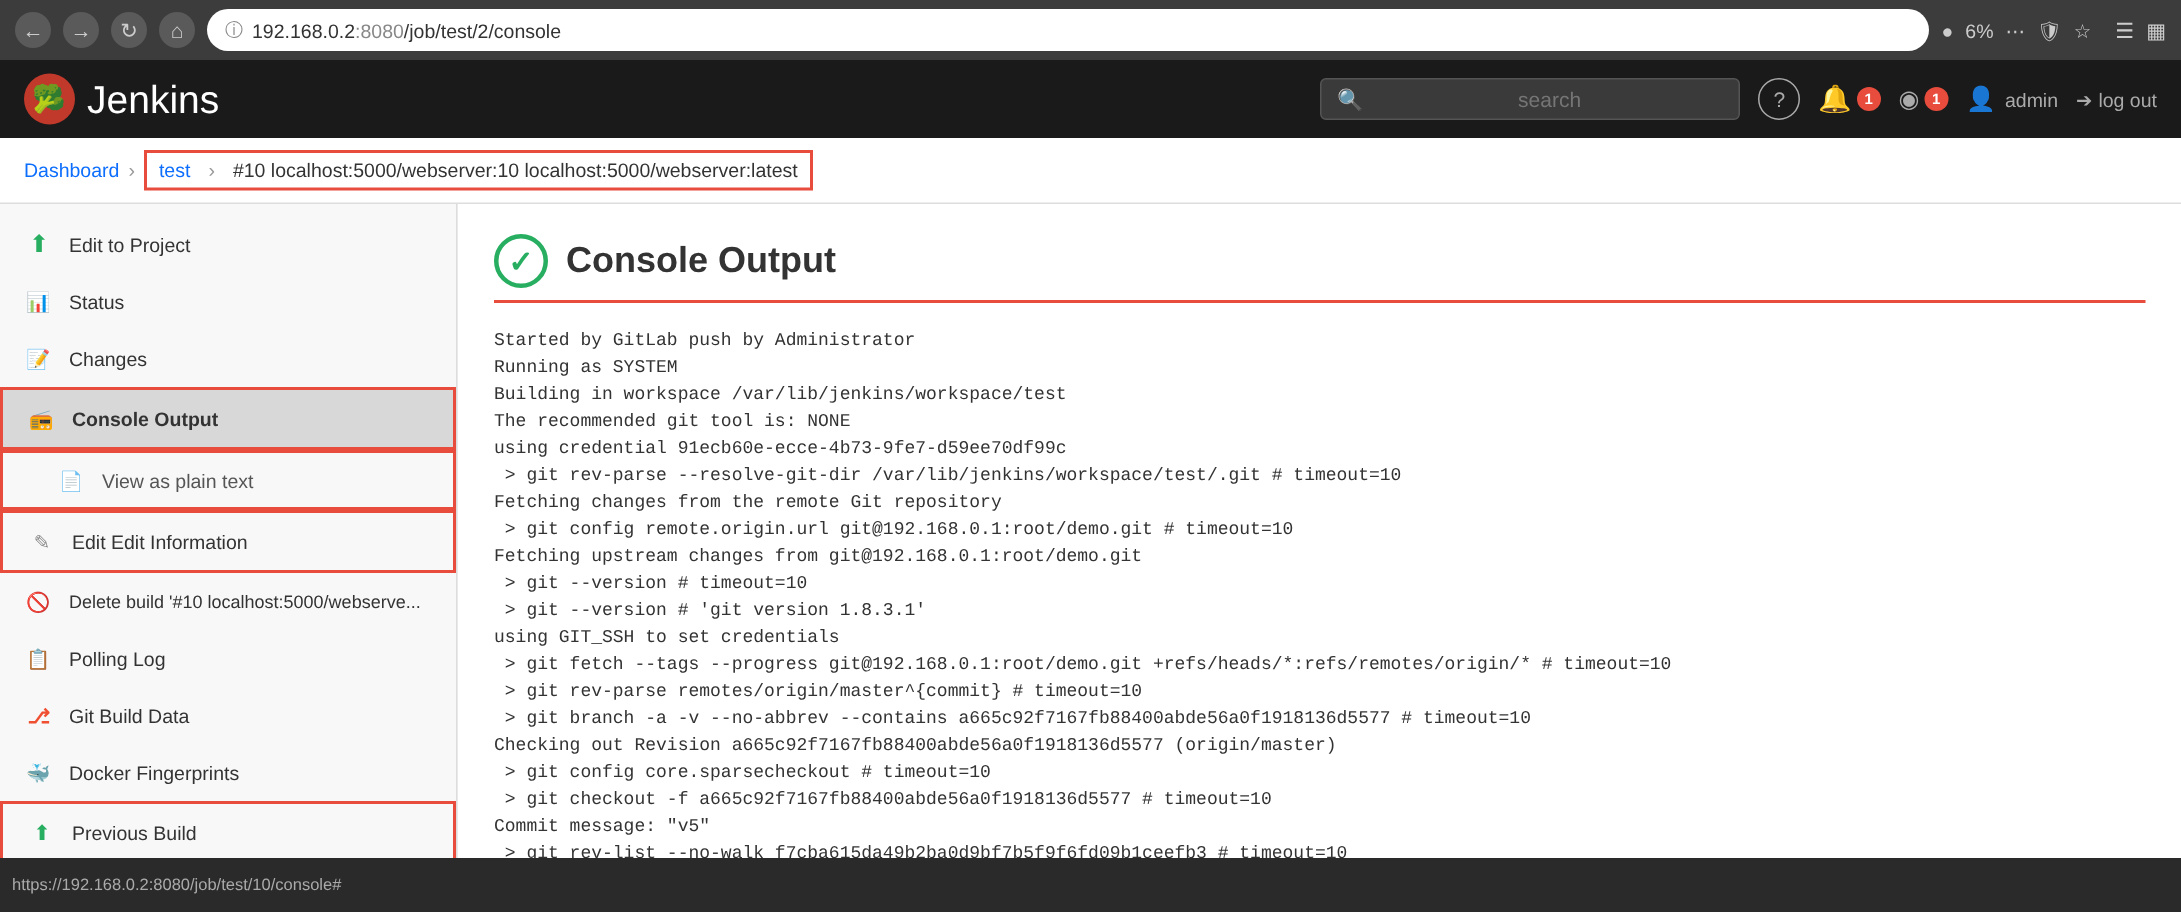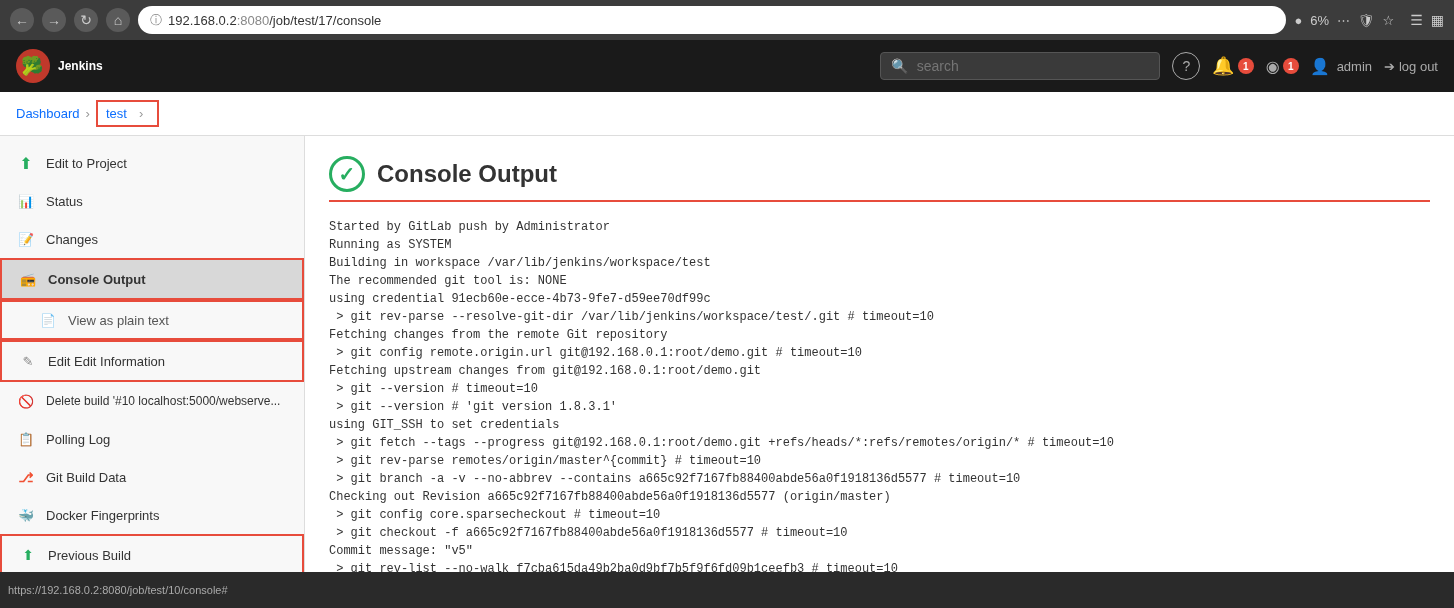--- a/index.html
+++ b/index.html
@@ -54,35 +54,35 @@
       display: flex; align-items: center; gap: 8px;
     }
     .jenkins-logo-icon {
       width: 34px; height: 34px;
       background: #c0392b;
       border-radius: 50%;
       display: flex; align-items: center; justify-content: center;
       color: white; font-size: 10px; font-weight: bold;
     }
     .jenkins-logo-text {
-      color: white; font-size: 12px; font-weight: bold;
+      color: white; font-size: 26px; font-weight: normal;
     }
     .header-spacer { flex: 1; }
     .search-box {
       display: flex; align-items: center;
       background: #3a3a3a;
       border: 1px solid #555;
       border-radius: 4px;
       padding: 5px 10px;
       gap: 8px;
       width: 280px;
     }
     .search-box input {
       background: transparent; border: none; outline: none;
-      color: #ccc; font-size: 14px; width: 100%;
+      color: #ccc; font-size: 14px; width: 100%; text-align: center;
     }
     .search-icon { color: #aaa; font-size: 14px; }
     .help-btn {
       width: 28px; height: 28px; border-radius: 50%;
       border: 1px solid #aaa; background: transparent;
       color: #aaa; font-size: 14px; cursor: pointer;
       display: flex; align-items: center; justify-content: center;
     }
     .notification-btn {
       display: flex; align-items: center; gap: 3px;
@@ -236,21 +236,21 @@
 <body>
 
 <div class="browser-bar">
   <button class="browser-nav-btn">←</button>
   <button class="browser-nav-btn">→</button>
   <button class="browser-nav-btn">↻</button>
   <button class="browser-nav-btn">⌂</button>
   <div class="browser-address-bar">
     <span style="color:#888; font-size:12px;">ⓘ</span>
     <span>
-      <span>192.168.0.2</span><span style="color:#888">:8080</span><span>/job/test/17/console</span>
+      <span>192.168.0.2</span><span style="color:#888">:8080</span><span>/job/test/2/console</span>
     </span>
   </div>
   <div class="browser-right-icons">
     <span>●</span>
     <span class="browser-zoom">6%</span>
     <span style="cursor:pointer;">⋯</span>
     <span>🛡</span>
     <span style="cursor:pointer;">☆</span>
   </div>
 
@@ -290,20 +290,21 @@
     <span>log out</span>
   </button>
 </div>
 
 <div class="breadcrumb-bar">
   <a class="breadcrumb-item">Dashboard</a>
   <span class="breadcrumb-sep">›</span>
   <div class="breadcrumb-tab">
     <a class="breadcrumb-tab-name">test</a>
     <span class="breadcrumb-sep">›</span>
+    <span style="color:#333;">#10 localhost:5000/webserver:10 localhost:5000/webserver:latest</span>
   </div>
 </div>
 
 <div class="main-layout">
 
   <div class="sidebar">
 
     <div class="sidebar-item">
       <span class="sidebar-icon icon-up-arrow">⬆</span>
       <span>Edit to Project</span>

